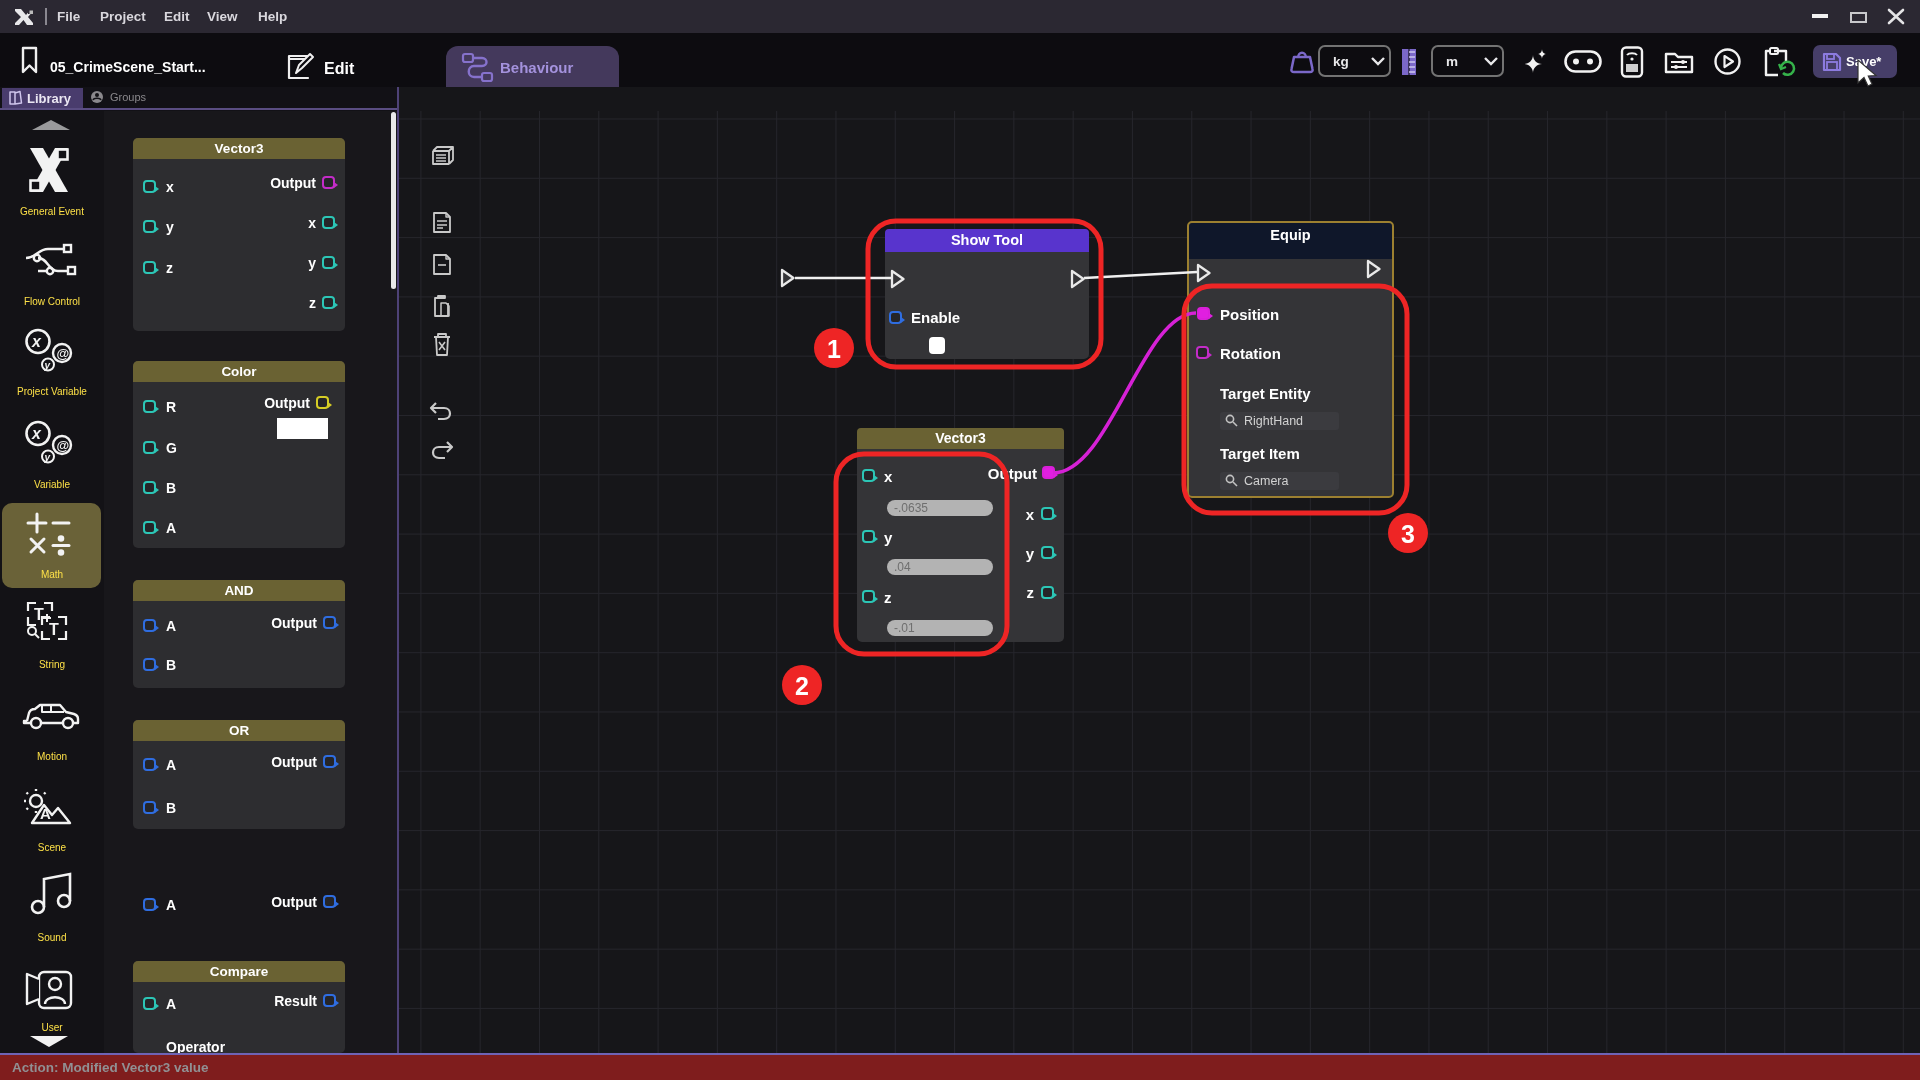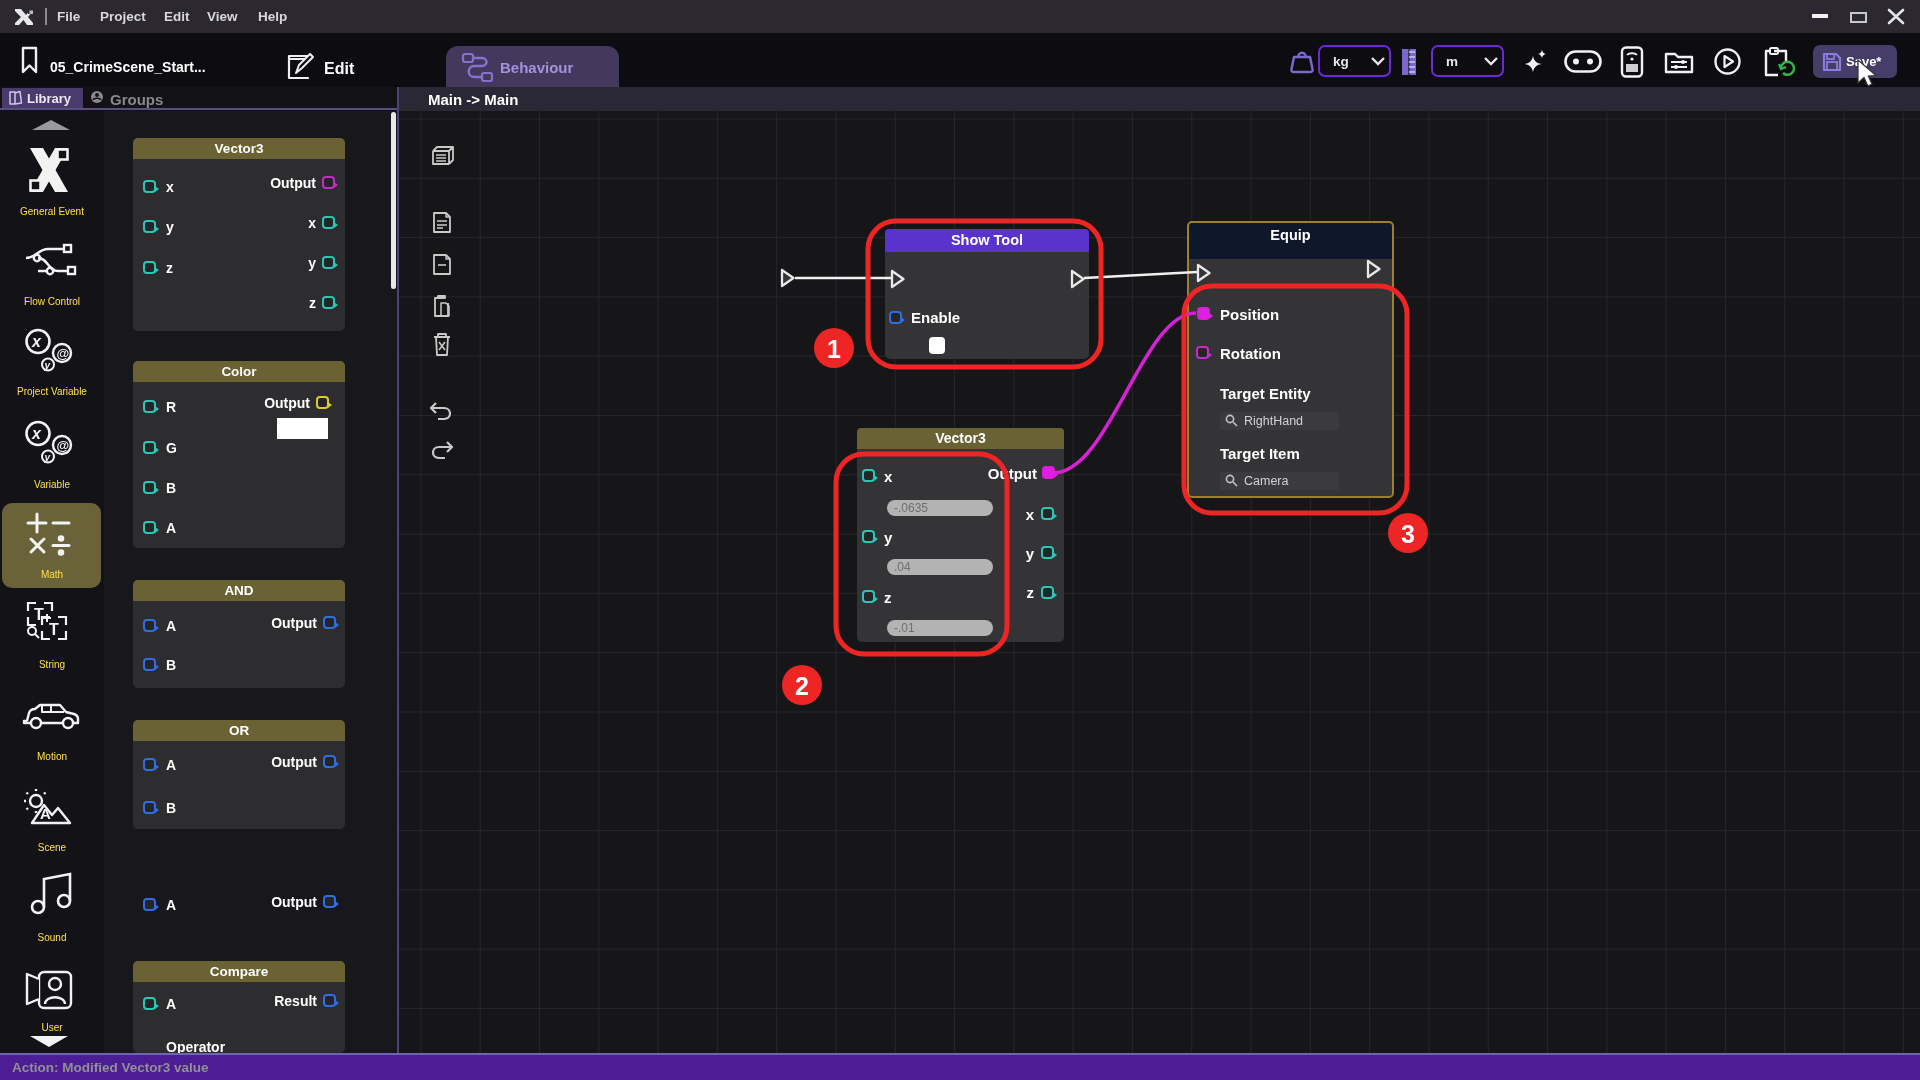--- a/index.html
+++ b/index.html
@@ -16,41 +16,41 @@
 #leftpanel { left:0; top:111px; width:399px; height:942px; background:#18171b; }
 #iconstrip { left:0; top:0; width:104px; height:942px; background:#131216; }
 #divider { left:397px; top:87px; width:2px; height:966px; background:#4e4277; }
 #canvas { left:399px; top:111px; width:1521px; height:942px; background:#161619;
   background-image:
     linear-gradient(90deg, #25252b 1px, transparent 1px),
     linear-gradient(180deg, #25252b 1px, transparent 1px);
   background-size:59.3px 59.3px;
   background-position:21.4px 7.5px;
 }
-#statusbar { left:0; top:1053px; width:1920px; height:27px; background:#4c1d95; border-top:2px solid #6f63b5; }
+#statusbar { left:0; top:1053px; width:1920px; height:27px; background:#7f1d1d; border-top:2px solid #6f63b5; }
 #statusbar span { position:absolute; left:12px; top:5px; font-size:13.5px; font-weight:bold; color:#919093; }
 
 
 .menuitem { position:absolute; top:9px; font-size:13.5px; font-weight:bold; color:#d9d7dd; }
 .winbtn { position:absolute; }
 
 
 #projname { position:absolute; left:50px; top:26px; font-size:14px; font-weight:bold; color:#ffffff; }
 #editlbl { position:absolute; left:324px; top:27px; font-size:16px; font-weight:bold; color:#ffffff; }
 #behtab { position:absolute; left:446px; top:13px; width:173px; height:41px; background:#44395c; border-radius:12px 12px 0 0; }
 #behtab span { position:absolute; left:54px; top:13px; font-size:15px; font-weight:bold; color:#a492dd; }
-.ddbox { position:absolute; top:12px; width:73px; height:32px; border:2px solid #6d28d9; border-radius:7px; }
+.ddbox { position:absolute; top:12px; width:73px; height:32px; border:2px solid #737373; border-radius:7px; }
 .ddbox b { position:absolute; left:13px; top:7px; font-size:13.5px; color:#e8e8ea; }
 #savebtn { position:absolute; left:1813px; top:12px; width:84px; height:33px; background:#463e68; border-radius:7px; }
 #savebtn span { position:absolute; left:33px; top:9px; font-size:13px; font-weight:bold; color:#ffffff; }
 
 
 #libtab { position:absolute; left:2px; top:88px; width:81px; height:20px; background:#493c6d; }
 #libtab span { position:absolute; left:25px; top:3px; font-size:13px; font-weight:bold; color:#eae6f2; }
-#grouptab { position:absolute; left:110px; top:91px; font-size:15px; font-weight:bold; color:#8a888c; }
+#grouptab { position:absolute; left:110px; top:91px; font-size:11px; font-weight:normal; color:#8a888c; }
 #tabline { position:absolute; left:0px; top:108px; width:397px; height:2px; background:#5a4d82; }
 #scrollthumb { position:absolute; left:391px; top:112px; width:5px; height:177px; background:#e9e9e9; border-radius:3px; }
 
 
 .cat { position:absolute; width:104px; text-align:center; color:#ffffff; }
 .cat .lbl { font-size:10px; font-weight:normal; color:#fde047; }
 #mathtile { position:absolute; left:2px; top:503px; width:99px; height:85px; background:#6a6238; border-radius:10px; }
 
 
 .tpl { position:absolute; left:133px; width:212px; background:#2d2d30; border-radius:5px; }
@@ -175,23 +175,20 @@
         <rect x="5" y="10" width="10" height="8" fill="none" stroke="#8d7ce0" stroke-width="1.8"></rect>
         <rect x="5" y="2" width="7" height="5" fill="none" stroke="#8d7ce0" stroke-width="1.8"></rect>
       </svg>
       <span>Save*</span>
     </div>
     <svg class="lay" width="26" height="36" style="left:1856px;top:26px">
       <path d="M2 1 L2 24 L8 18.5 L12 27 L16 25 L12.3 17 L20 16.5 Z" fill="#ffffff" stroke="#333" stroke-width="1.2"></path>
     </svg>
   </div>
   <div class="abs" id="tabrow"></div>
-  <div class="abs" id="mainbar">
-      <span style="position:absolute;left:29px;top:4px;font-size:15px;font-weight:bold;color:#fff">Main -&gt; Main</span>
-    </div>
   <div class="abs" id="canvas"></div>
   <div class="abs" id="leftpanel">
       <div class="abs" id="iconstrip"></div>
     </div>
 
   <svg class="lay" width="50" height="16" style="left:30px;top:117px">
     <path d="M2 13 L21 3 L40 13 Z" fill="#9a9a9c"></path>
   </svg>
   <div id="mathtile"></div>
   <svg class="lay" width="104" height="942" style="left:0;top:111px" fill="none" stroke="#f2f2f2">

